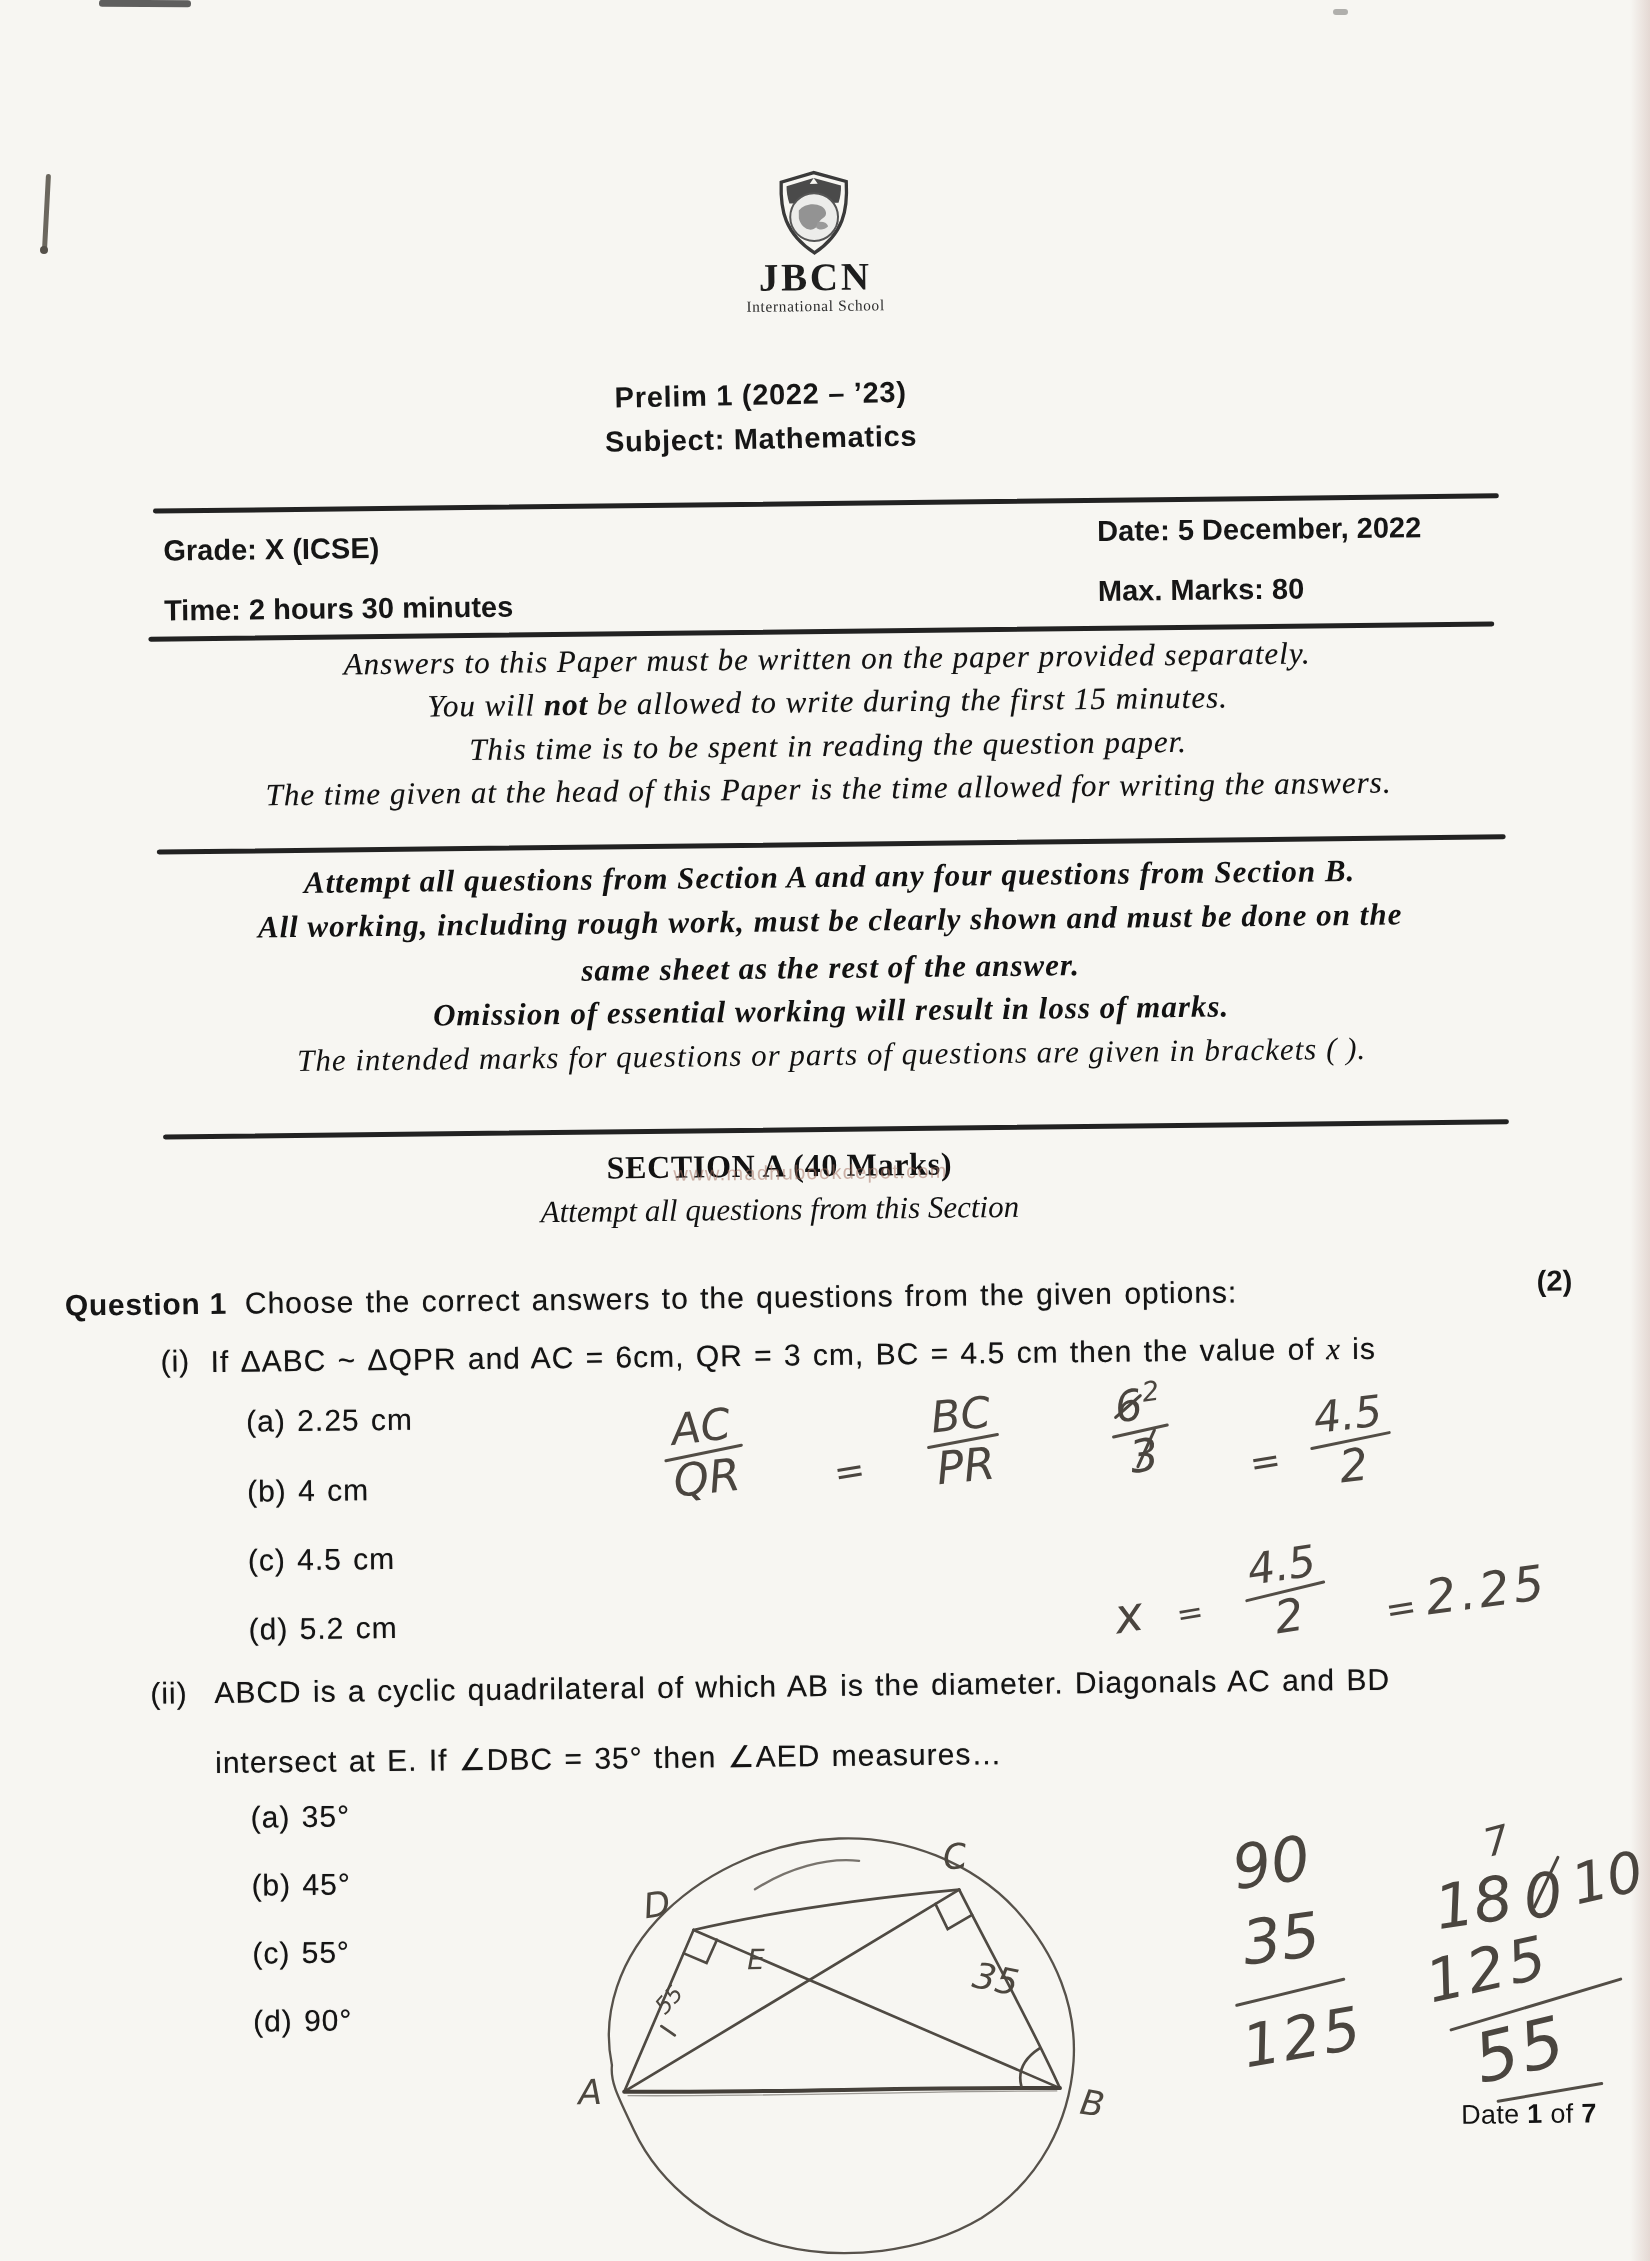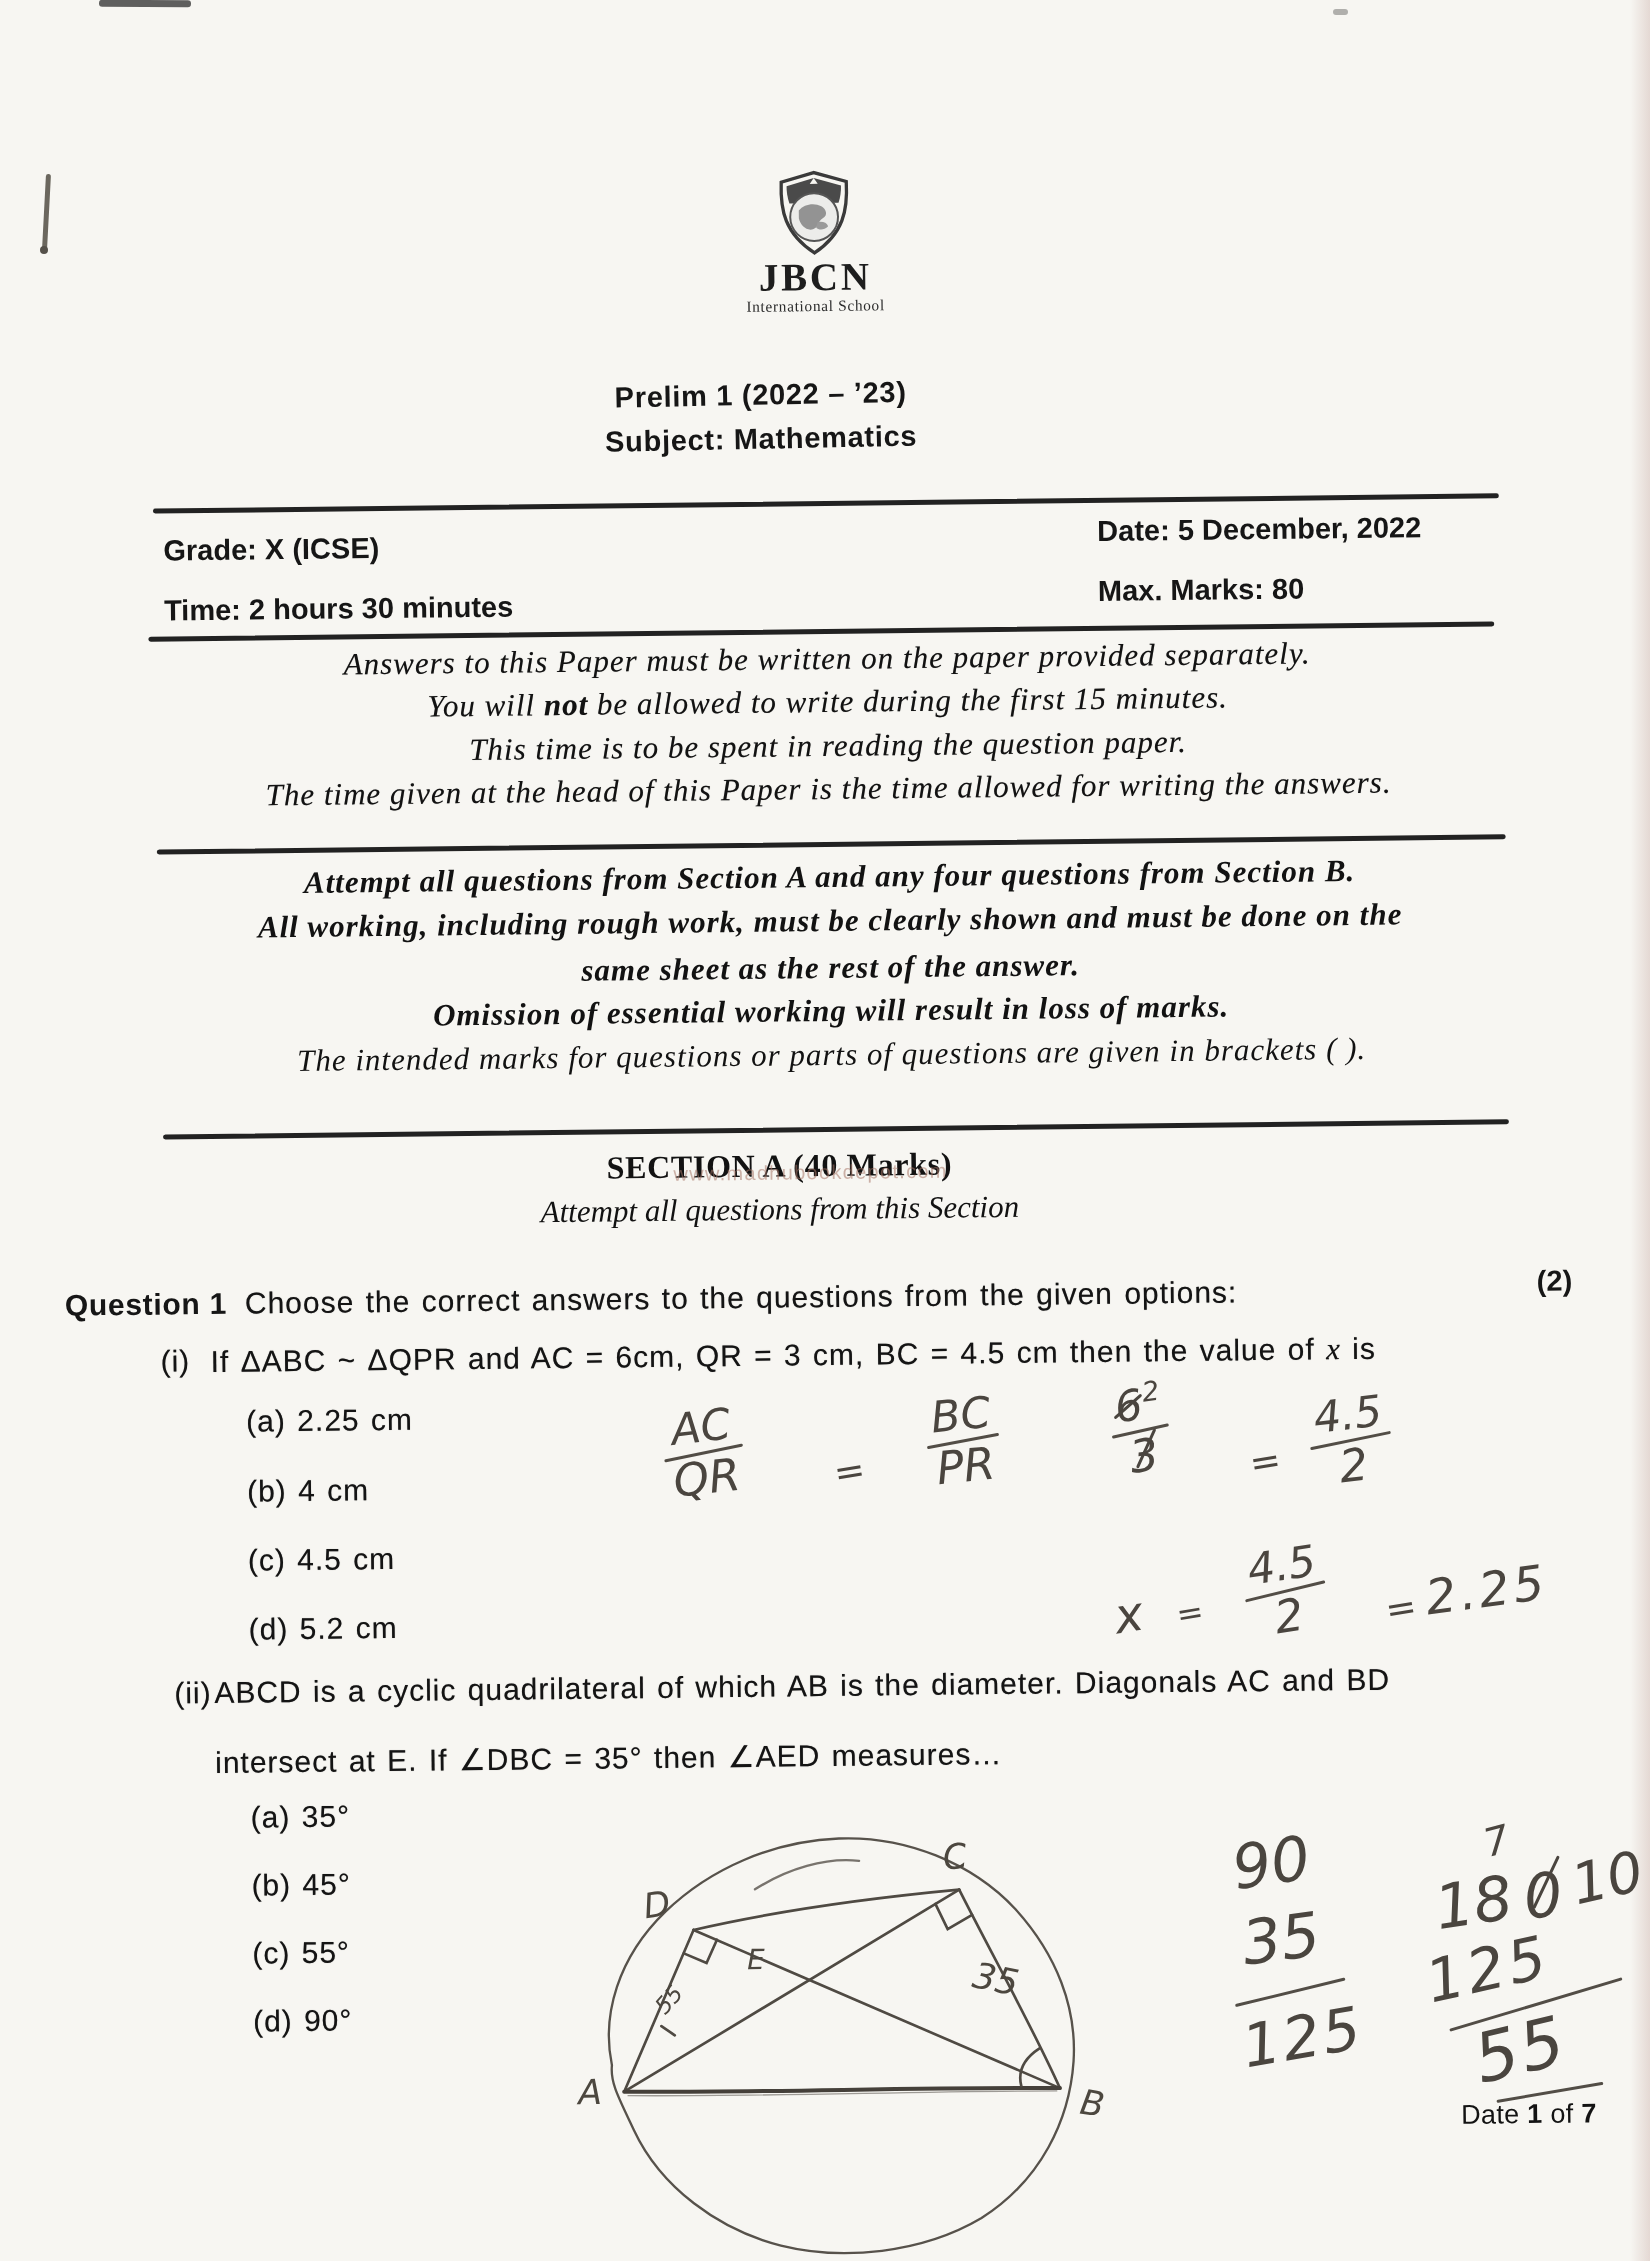--- a/index.html
+++ b/index.html
@@ -147,21 +147,21 @@
     <span class="abs hw heq" style="left:1171px;top:1598px;font-size:32px">=</span>
     <span class="abs frac" style="left:1246px;top:1551px;transform:rotate(-8deg)">
       <span class="hw hnum">4.5</span>
       <span class="fbar"></span>
       <span class="hw hden">2</span>
     </span>
     <span class="abs hw heq" style="left:1380px;top:1593px">=</span>
     <span class="abs hw" style="left:1420px;top:1569px;font-size:48px;letter-spacing:4px;transform:rotate(-7deg)">2.25</span>
 
     
-    <div class="abs sans body" style="left:168px;top:1669px">(ii)</div>
+    <div class="abs sans body" style="left:144px;top:1669px">(ii)</div>
     <div class="abs sans body" style="left:208px;top:1669px">ABCD is a cyclic quadrilateral of which AB is the diameter. Diagonals AC and BD</div>
     <div class="abs sans body" style="left:208px;top:1738px">intersect at E. If ∠DBC = 35° then ∠AED measures…</div>
 
     <div class="abs sans body" style="left:243px;top:1794px">(a) 35°</div>
     <div class="abs sans body" style="left:243px;top:1862px">(b) 45°</div>
     <div class="abs sans body" style="left:243px;top:1930px">(c) 55°</div>
     <div class="abs sans body" style="left:243px;top:1998px">(d) 90°</div>
 
     
     <svg class="abs" style="left:563px;top:1810px" width="553" height="451" viewBox="0 0 830 678">

